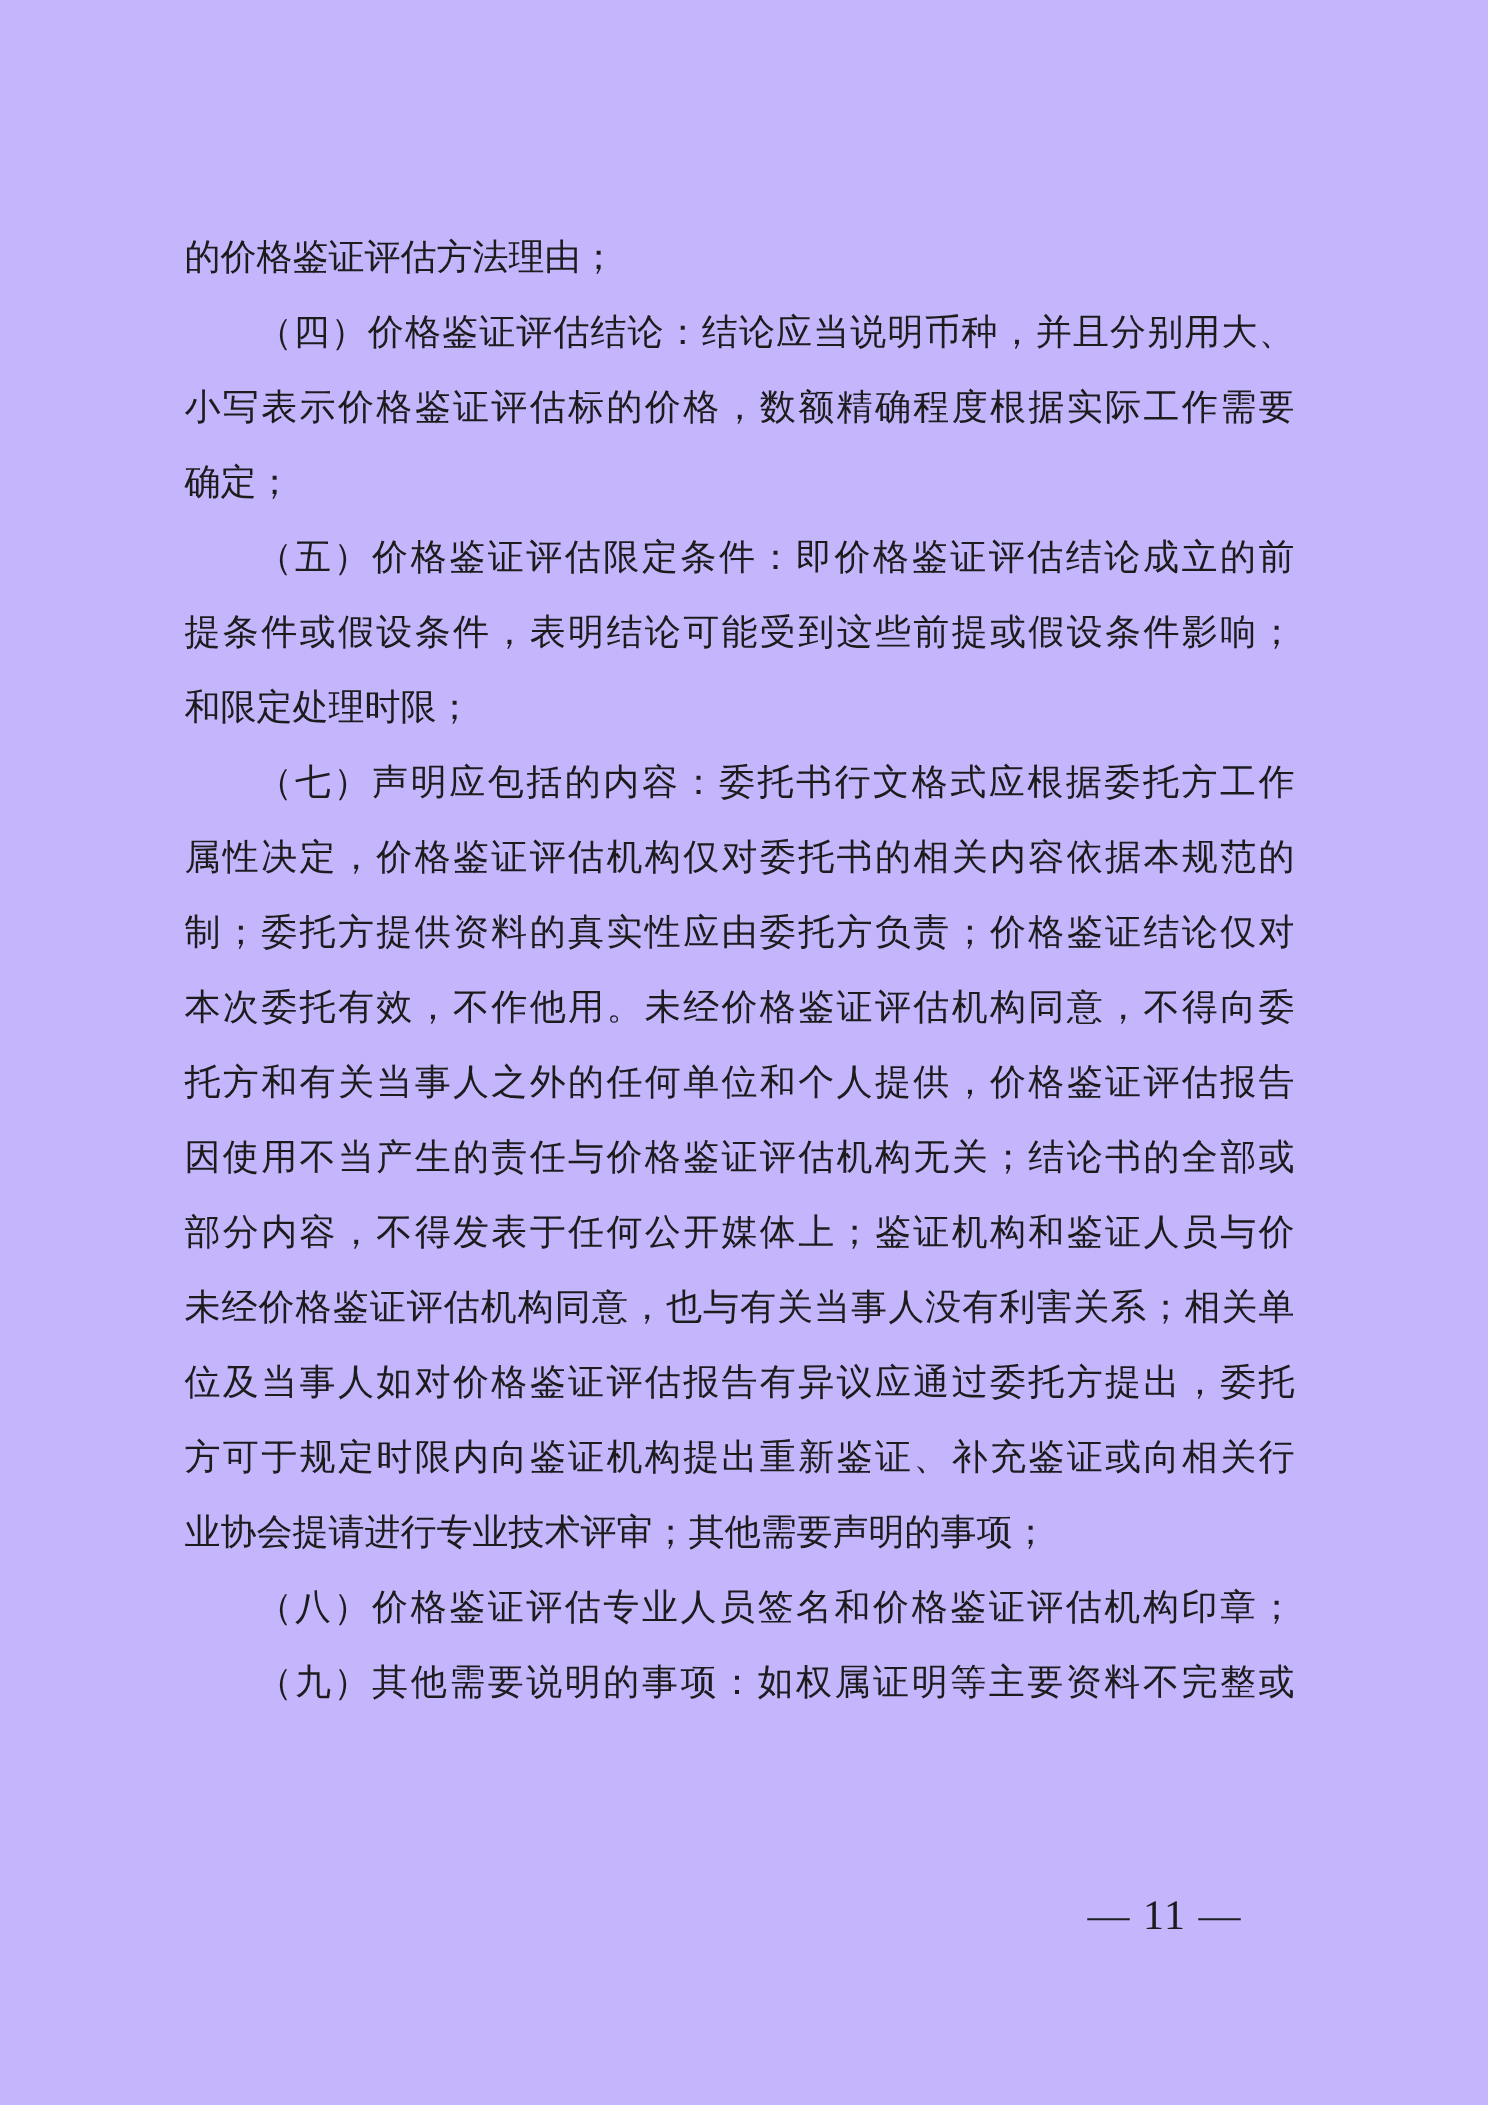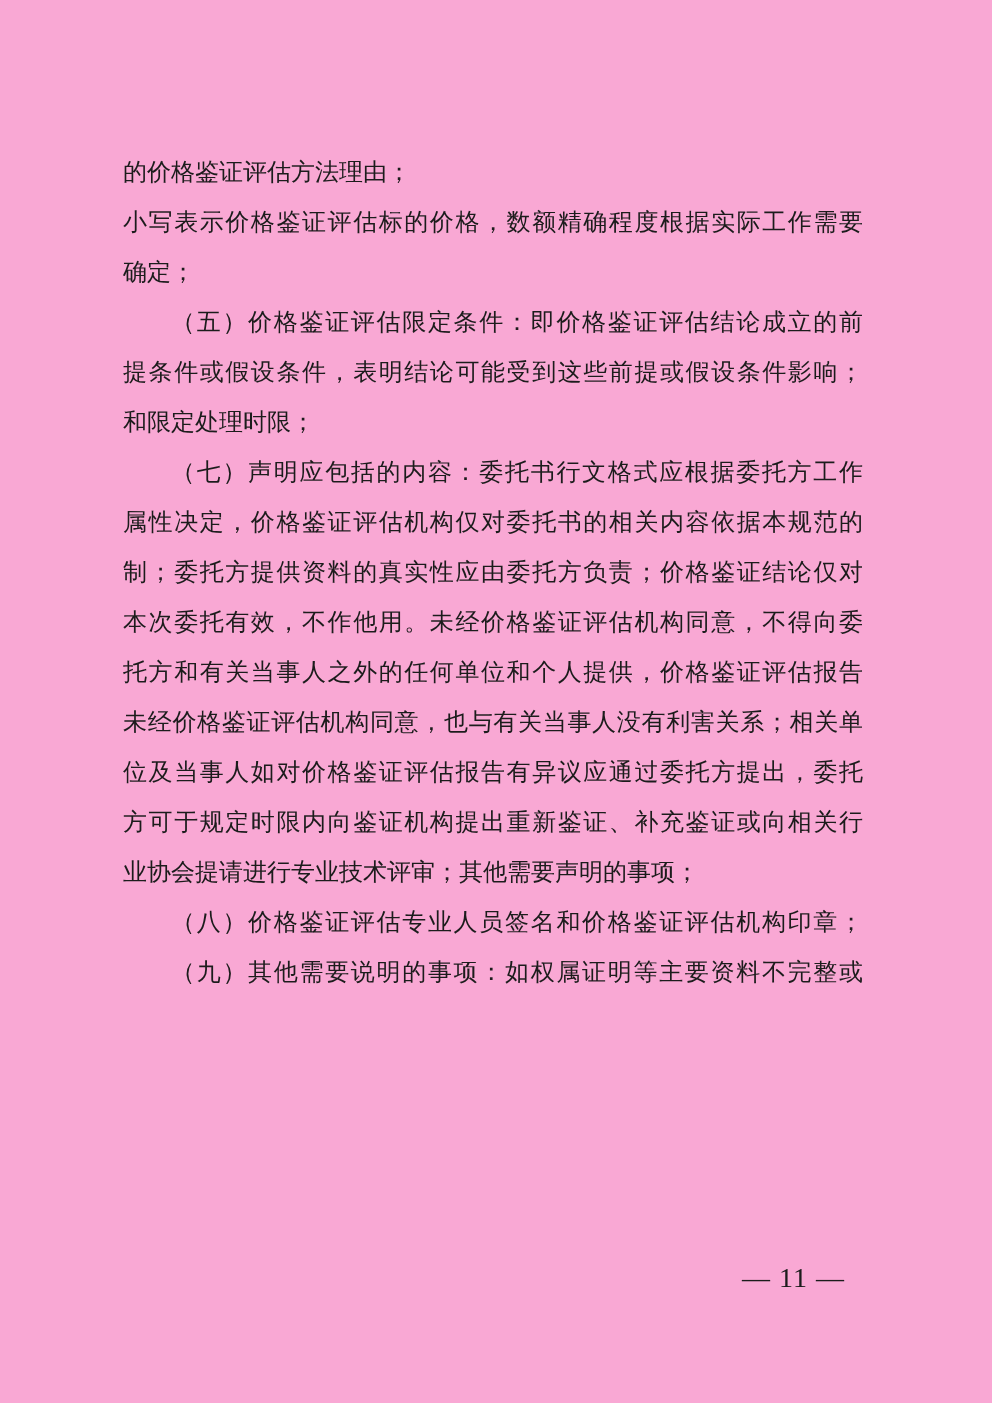--- a/index.html
+++ b/index.html
@@ -5,21 +5,21 @@
   html, body {
     margin: 0;
     padding: 0;
     background: #e8e8e8;
   }
   .page {
     position: relative;
     width: 992px;
     height: 1403px;
     margin: 0 auto;
-    background: #f9a8d4;
+    background: #c4b5fd;
     color: #1c1c1c;
     font-family: "Liberation Serif", "DejaVu Serif", serif;
     overflow: hidden;
   }
   .doc-body {
     position: absolute;
     left: 123px;
     top: 147px;
     width: 740px;
   }
@@ -35,45 +35,48 @@
     text-align: justify;
     text-align-last: justify;
     text-justify: inter-character;
   }
   .line.indent {
     text-indent: 48px;
   }
   .pagenum {
     position: absolute;
     top: 1256px;
-    right: 147px;
+    right: 164px;
     height: 44px;
     line-height: 44px;
     font-size: 28px;
     letter-spacing: 1px;
     color: #1c1c1c;
     font-family: "Liberation Serif", "DejaVu Serif", serif;
   }
 </style>
 </head>
 <body>
 
 <div class="page">
   <div class="doc-body" id="doc-body">
       <div class="line">的价格鉴证评估方法理由；</div>
+      <div class="line indent fill">（四）价格鉴证评估结论：结论应当说明币种，并且分别用大、</div>
       <div class="line fill">小写表示价格鉴证评估标的价格，数额精确程度根据实际工作需要</div>
       <div class="line">确定；</div>
       <div class="line indent fill">（五）价格鉴证评估限定条件：即价格鉴证评估结论成立的前</div>
       <div class="line fill">提条件或假设条件，表明结论可能受到这些前提或假设条件影响；</div>
       <div class="line">和限定处理时限；</div>
       <div class="line indent fill">（七）声明应包括的内容：委托书行文格式应根据委托方工作</div>
       <div class="line fill">属性决定，价格鉴证评估机构仅对委托书的相关内容依据本规范的</div>
       <div class="line fill">制；委托方提供资料的真实性应由委托方负责；价格鉴证结论仅对</div>
       <div class="line fill">本次委托有效，不作他用。未经价格鉴证评估机构同意，不得向委</div>
       <div class="line fill">托方和有关当事人之外的任何单位和个人提供，价格鉴证评估报告</div>
+      <div class="line fill">因使用不当产生的责任与价格鉴证评估机构无关；结论书的全部或</div>
+      <div class="line fill">部分内容，不得发表于任何公开媒体上；鉴证机构和鉴证人员与价</div>
       <div class="line fill">未经价格鉴证评估机构同意，也与有关当事人没有利害关系；相关单</div>
       <div class="line fill">位及当事人如对价格鉴证评估报告有异议应通过委托方提出，委托</div>
       <div class="line fill">方可于规定时限内向鉴证机构提出重新鉴证、补充鉴证或向相关行</div>
       <div class="line">业协会提请进行专业技术评审；其他需要声明的事项；</div>
       <div class="line indent fill">（八）价格鉴证评估专业人员签名和价格鉴证评估机构印章；</div>
       <div class="line indent fill">（九）其他需要说明的事项：如权属证明等主要资料不完整或</div>
     </div>
   <div class="pagenum">— 11 —</div>
 </div>
 

